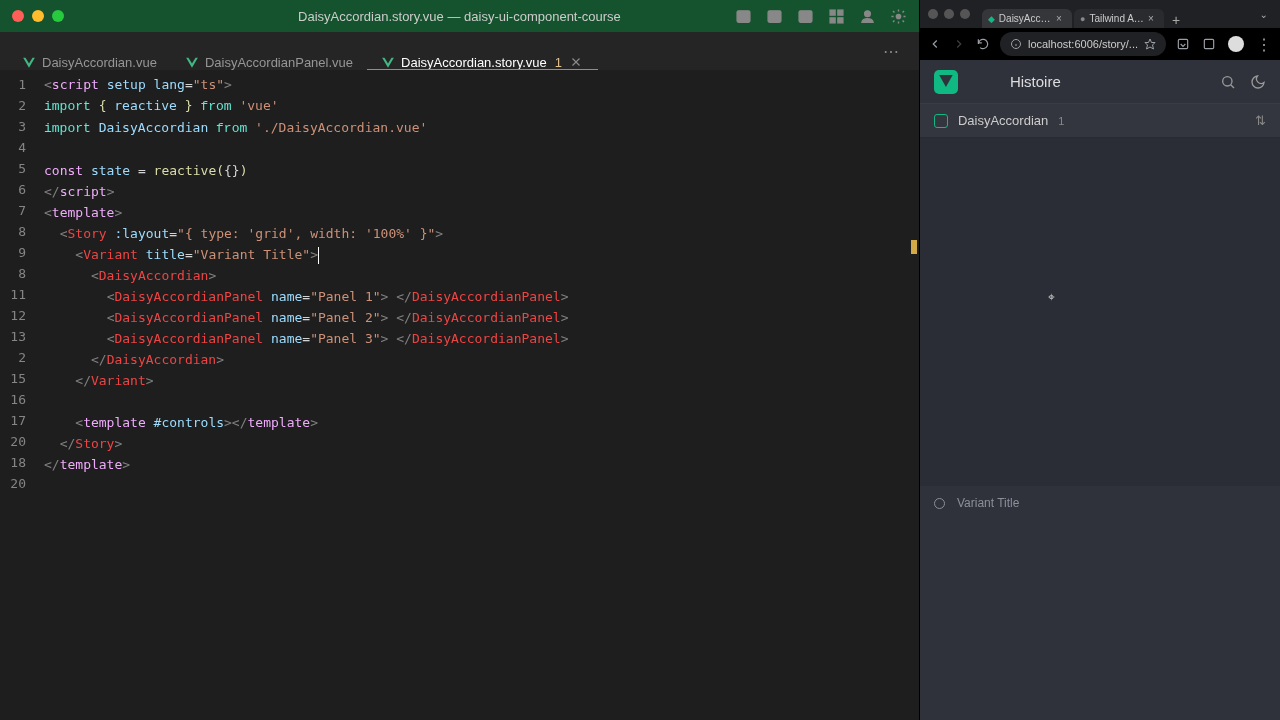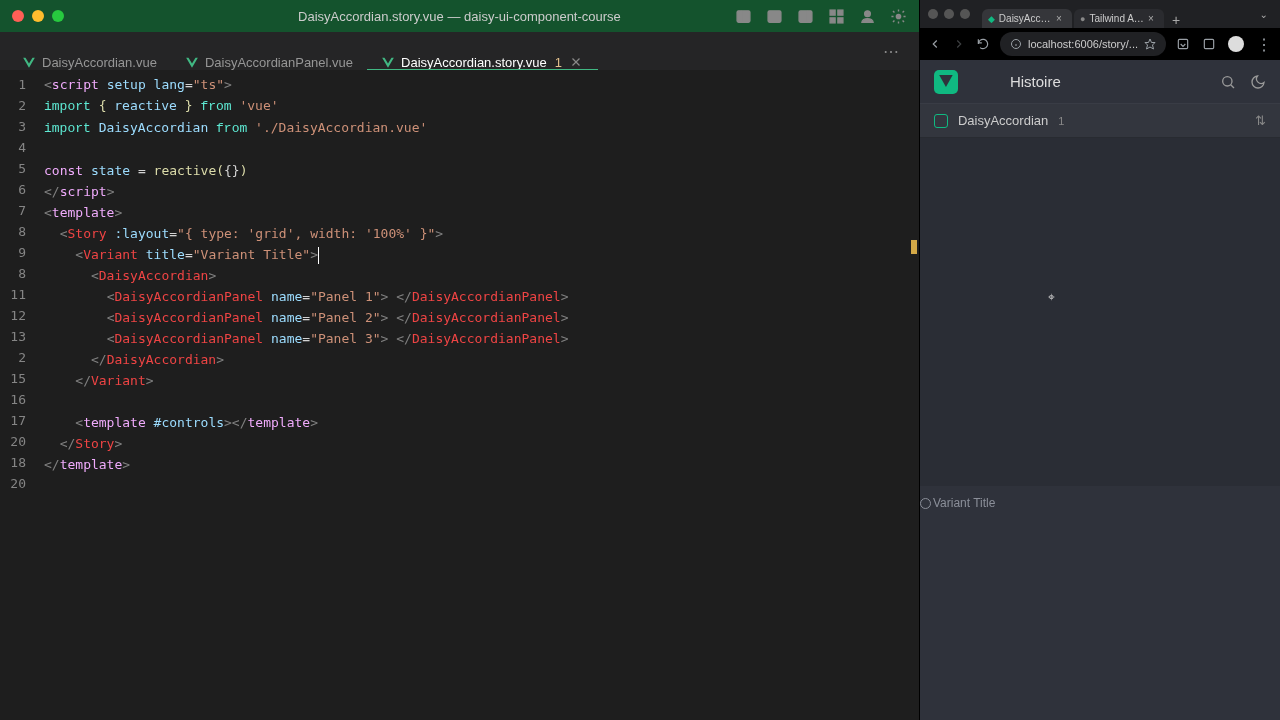--- a/index.html
+++ b/index.html
@@ -83,21 +83,21 @@
 
 .story-row { height: 34px; display: flex; align-items: center; padding: 0 14px; gap: 10px; background: rgba(255,255,255,0.02); font-size: 13px; color: #ccc; border-bottom: 1px solid rgba(0,0,0,0.2); }
 .story-row .badge { color: #888; font-size: 11px; }
 .story-row .right { margin-left: auto; color: #888; }
 .story-icon { width: 14px; height: 14px; border: 1.5px solid #10b981; border-radius: 3px; }
 
 .canvas-area { flex: 1; background: #2a2d35; position: relative; }
 .mouse-cursor { position: absolute; top: 152px; left: 128px; font-size: 12px; color: #ccc; font-family: monospace;}
 
 .variant-panel { background: #2f323b; }
-.variant-header { padding: 10px 0; font-size: 12px; color: #8b8f99; display: flex; align-items: center; gap: 2px; }
+.variant-header { padding: 10px 14px; font-size: 12px; color: #8b8f99; display: flex; align-items: center; gap: 12px; }
 .variant-dot { width: 11px; height: 11px; border: 1.5px solid #8b8f99; border-radius: 50%; }
 .variant-content { background: #343842; padding: 12px 14px; font-size: 13px; color: #ddd; margin-bottom: 6px;}
 .variant-blank { height: 200px; }
 </style>
 </head>
 <body>
 
 <div class="editor-pane">
   <div class="titlebar">
     <div class="traffic-lights">

